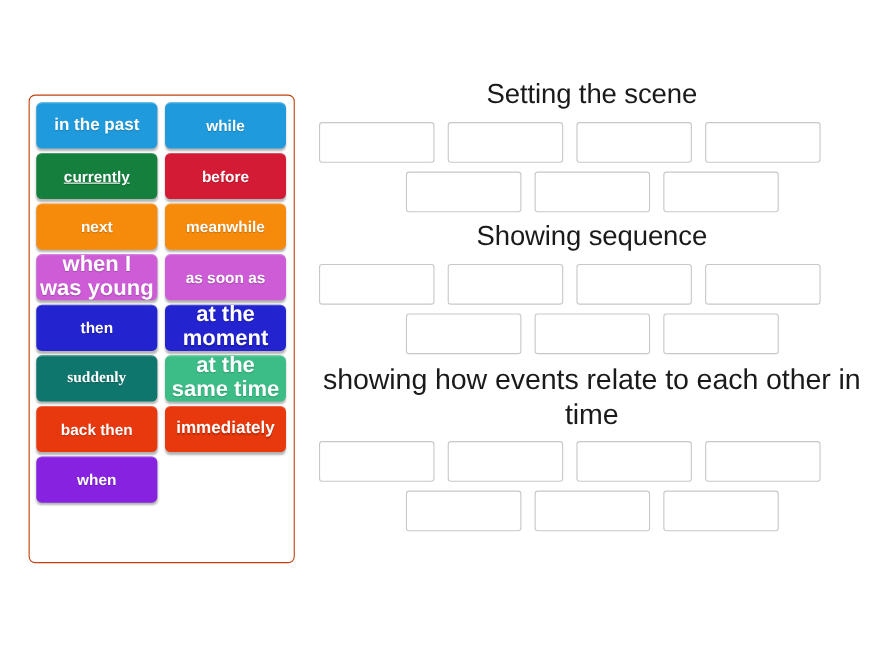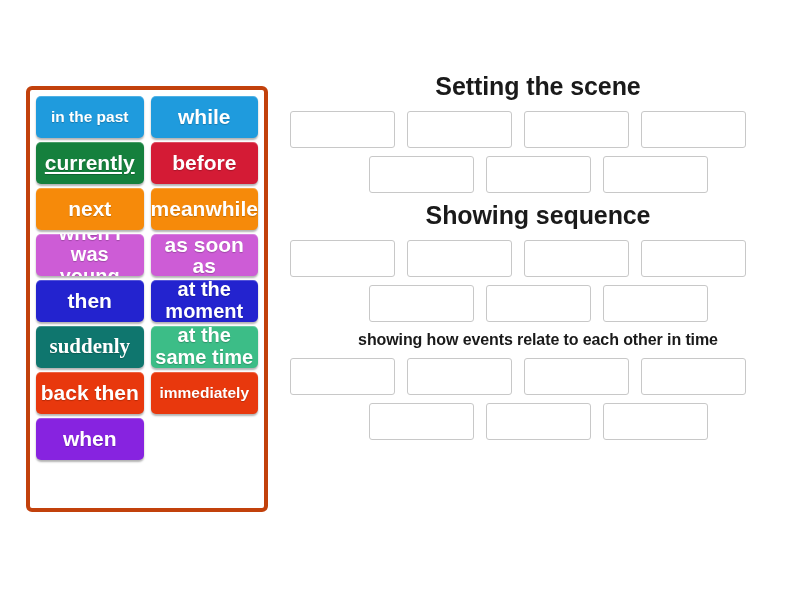--- a/index.html
+++ b/index.html
@@ -24,21 +24,21 @@
     height: 600px;
   }
 
   
   #word-bank {
     position: absolute;
     left: 26px;
     top: 86px;
     width: 242px;
     height: 426px;
-    border: 4px solid #c2410c;
+    border: 1px solid #c2410c;
     border-radius: 6px;
     background: #ffffff;
     box-sizing: border-box;
     padding: 6px 6px 6px 6px;
   }
 
   .tile-row {
     display: flex;
     gap: 7px;
     margin-bottom: 4px;
@@ -49,21 +49,21 @@
   .tile {
     width: 110px;
     height: 42px;
     border-radius: 5px;
     display: flex;
     align-items: center;
     justify-content: center;
     text-align: center;
     color: #ffffff;
     font-weight: bold;
-    font-size: 21px;
+    font-size: 14px;
     line-height: 1.02;
     box-sizing: border-box;
     box-shadow: 0 2px 2px rgba(0,0,0,0.30), inset 0 1px 0 rgba(255,255,255,0.22);
     text-shadow: 0 1px 1px rgba(0,0,0,0.22);
     padding: 0 3px;
     user-select: none;
     cursor: pointer;
     overflow: hidden;
   }
   .tile.two-line {
@@ -87,27 +87,27 @@
 
   .group {
     width: 100%;
     margin-bottom: 6px;
   }
 
   .group-title {
     text-align: center;
     color: #1a1a1a;
     font-size: 25px;
-    font-weight: bold;
+    font-weight: normal;
     line-height: 1.12;
     margin: 0 0 11px 0;
     letter-spacing: -0.1px;
   }
   .group-title.small {
-    font-size: 16px;
+    font-size: 26px;
     line-height: 1.2;
     margin-bottom: 9px;
   }
 
   .slot-row {
     display: flex;
     gap: 12px;
     margin-bottom: 8px;
   }
   .slot-row.row-a { justify-content: flex-start; }

